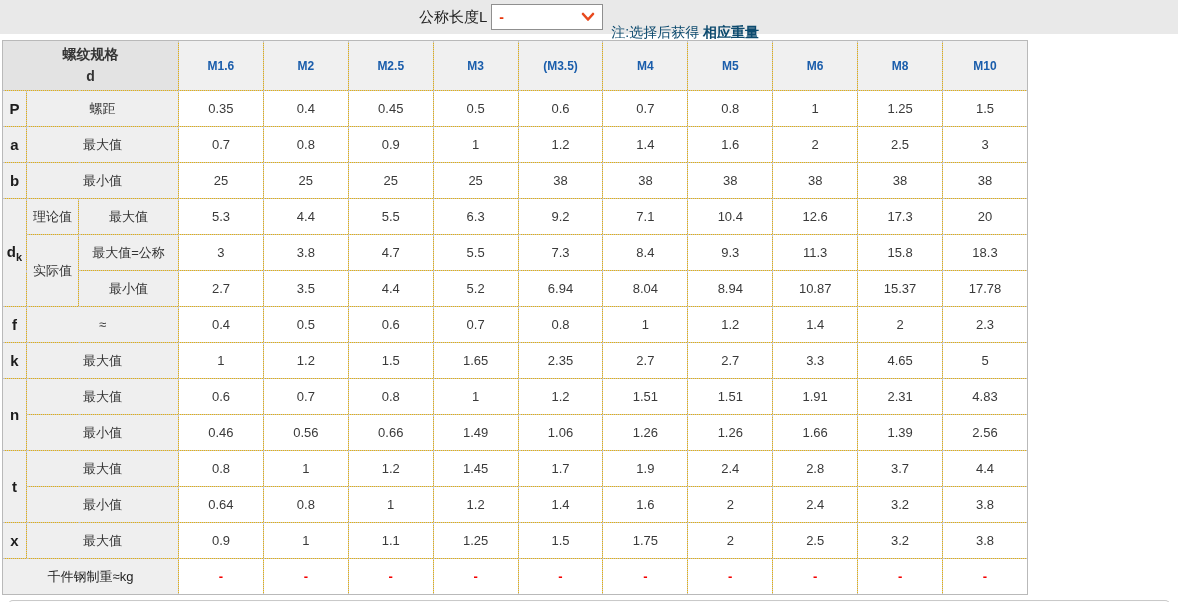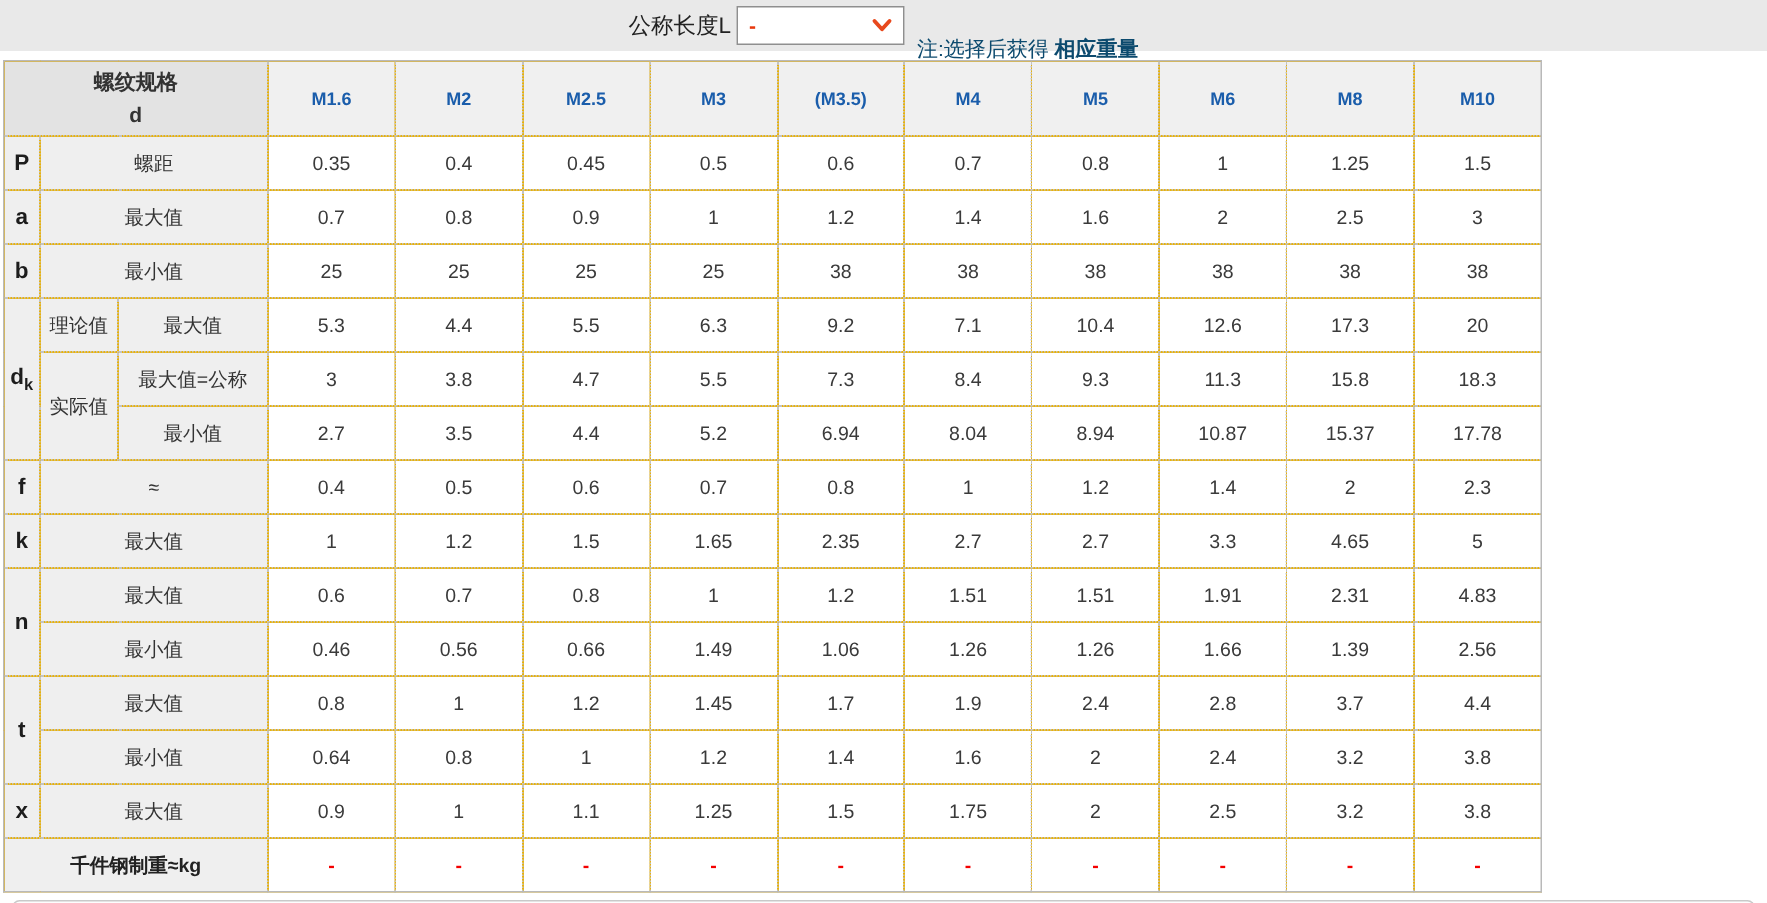--- a/index.html
+++ b/index.html
@@ -36,21 +36,21 @@
     text-align: center; vertical-align: middle;
     overflow: hidden; white-space: nowrap;
   }
   thead th { height: 50px; background: #f0f0f0; }
   th.corner { background: #e3e3e3; color: #333; font-size: 14px; font-weight: bold; line-height: 1.55; }
   th.col-head { color: #1a5dab; font-size: 12px; font-weight: bold; }
   tbody th, tbody td { height: 36px; font-size: 13px; }
   th.letter { background: #efefef; color: #1d1d1d; font-size: 15px; font-weight: bold; }
   th.letter sub { font-size: 11px; }
   th.label { background: #efefef; color: #333; font-weight: normal; }
-  th.footer-label { background: #efefef; color: #222; font-weight: bold; }
+  th.footer-label { background: #efefef; color: #222; font-weight: normal; }
   td.val { background: #fff; color: #3a3a3a; }
   td.val.red { color: #f40000; font-weight: bold; }
   
   .next-panel {
     margin: 5px 8px 0 8px; height: 14px;
     border: 1px solid #c9c9c9; border-bottom: none;
     border-radius: 5px 5px 0 0; background: #fdfdfd;
   }
 </style>
 </head>

